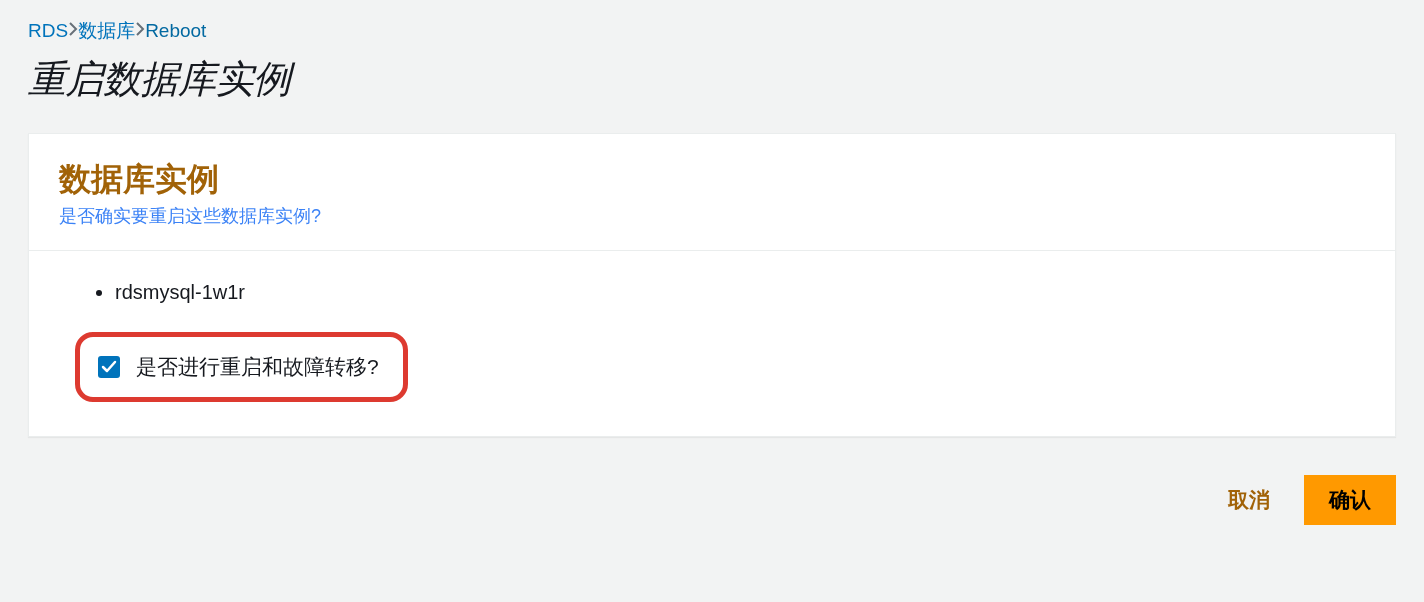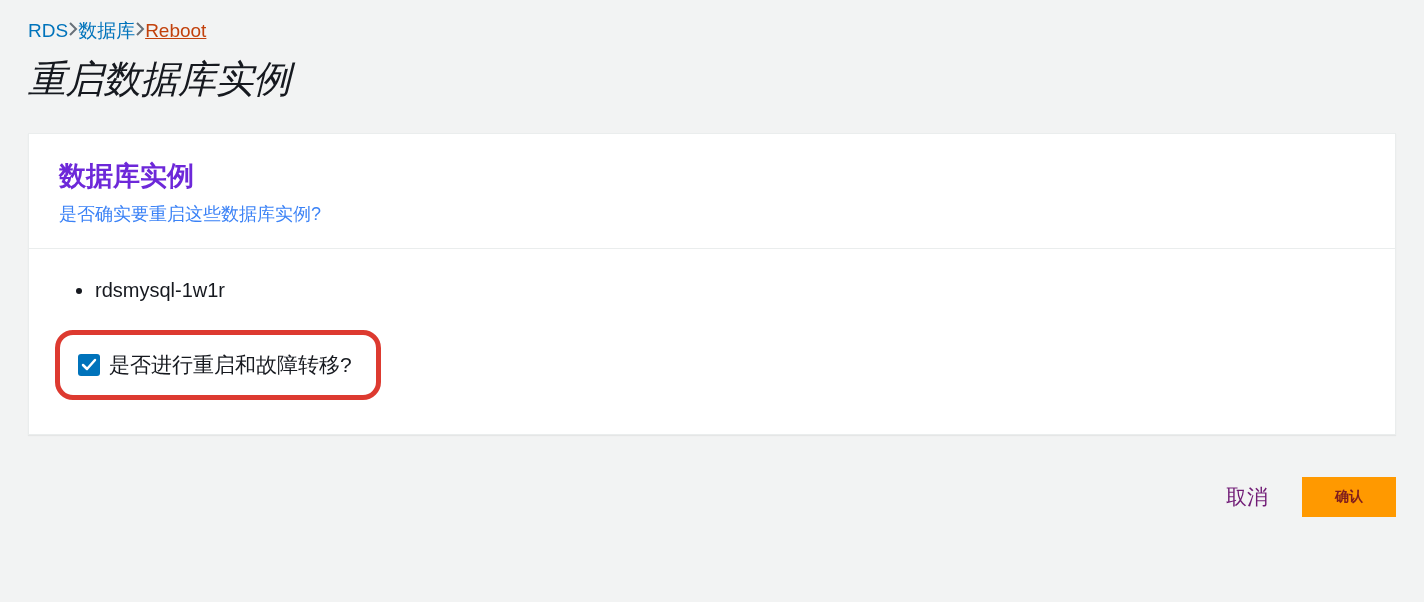--- a/index.html
+++ b/index.html
@@ -24,66 +24,66 @@
     .breadcrumb a {
       color: #0073bb;
       text-decoration: none;
       font-weight: 500;
     }
     .breadcrumb .chevron {
       color: #687078;
       font-size: 16px;
     }
     .breadcrumb .current {
-      color: #c2410c;
-      text-decoration: underline;
+      color: #0369a1;
     }
     .page-title {
       font-size: 38px;
       font-weight: 500;
       color: #16191f;
       margin-bottom: 28px;
       letter-spacing: -0.5px;
       font-style: italic;
     }
     .panel {
       background: #ffffff;
       border: 1px solid #eaeded;
       box-shadow: 0 1px 1px rgba(0,0,0,0.05);
     }
     .panel-header {
       padding: 24px 30px 22px 30px;
       border-bottom: 1px solid #eaeded;
     }
     .panel-title {
-      font-size: 27px;
+      font-size: 32px;
       font-weight: 700;
-      color: #6d28d9;
-      margin-bottom: 8px;
+      color: #a16207;
+      margin-bottom: 2px;
     }
     .panel-subtitle {
       font-size: 18px;
       color: #3b82f6;
     }
     .panel-body {
       padding: 30px 30px 34px 30px;
+      margin-left: 20px;
     }
     .instance-list {
       list-style: disc;
       padding-left: 36px;
       margin-bottom: 28px;
     }
     .instance-list li {
       font-size: 20px;
       color: #16191f;
     }
     .checkbox-highlight {
       display: inline-flex;
       align-items: center;
-      gap: 9px;
+      gap: 16px;
       padding: 16px 24px 16px 18px;
       border: 5px solid #dd3a30;
       border-radius: 18px;
       margin-left: -4px;
     }
     .checkbox-box {
       width: 22px;
       height: 22px;
       background: #0073bb;
       border-radius: 3px;
@@ -104,33 +104,33 @@
       display: flex;
       justify-content: flex-end;
       gap: 28px;
       margin-top: 38px;
       align-items: center;
     }
     .btn-cancel {
       background: transparent;
       border: none;
       font-size: 21px;
-      font-weight: 400;
-      color: #701a75;
+      font-weight: 700;
+      color: #a16207;
       cursor: pointer;
       padding: 10px 6px;
     }
     .btn-confirm {
       background: #ff9900;
       border: 1px solid #ff9900;
-      font-size: 14px;
+      font-size: 21px;
       font-weight: 700;
-      color: #7f1d1d;
+      color: #000000;
       cursor: pointer;
-      padding: 10px 32px;
+      padding: 10px 24px;
     }
   </style>
 </head>
 <body>
 
 <nav class="breadcrumb">
   <a href="#">RDS</a>
   <span class="chevron">
     <svg width="10" height="14" viewBox="0 0 10 14">
         <path d="M2 1 L8 7 L2 13" stroke="#687078" stroke-width="2" fill="none"></path>

